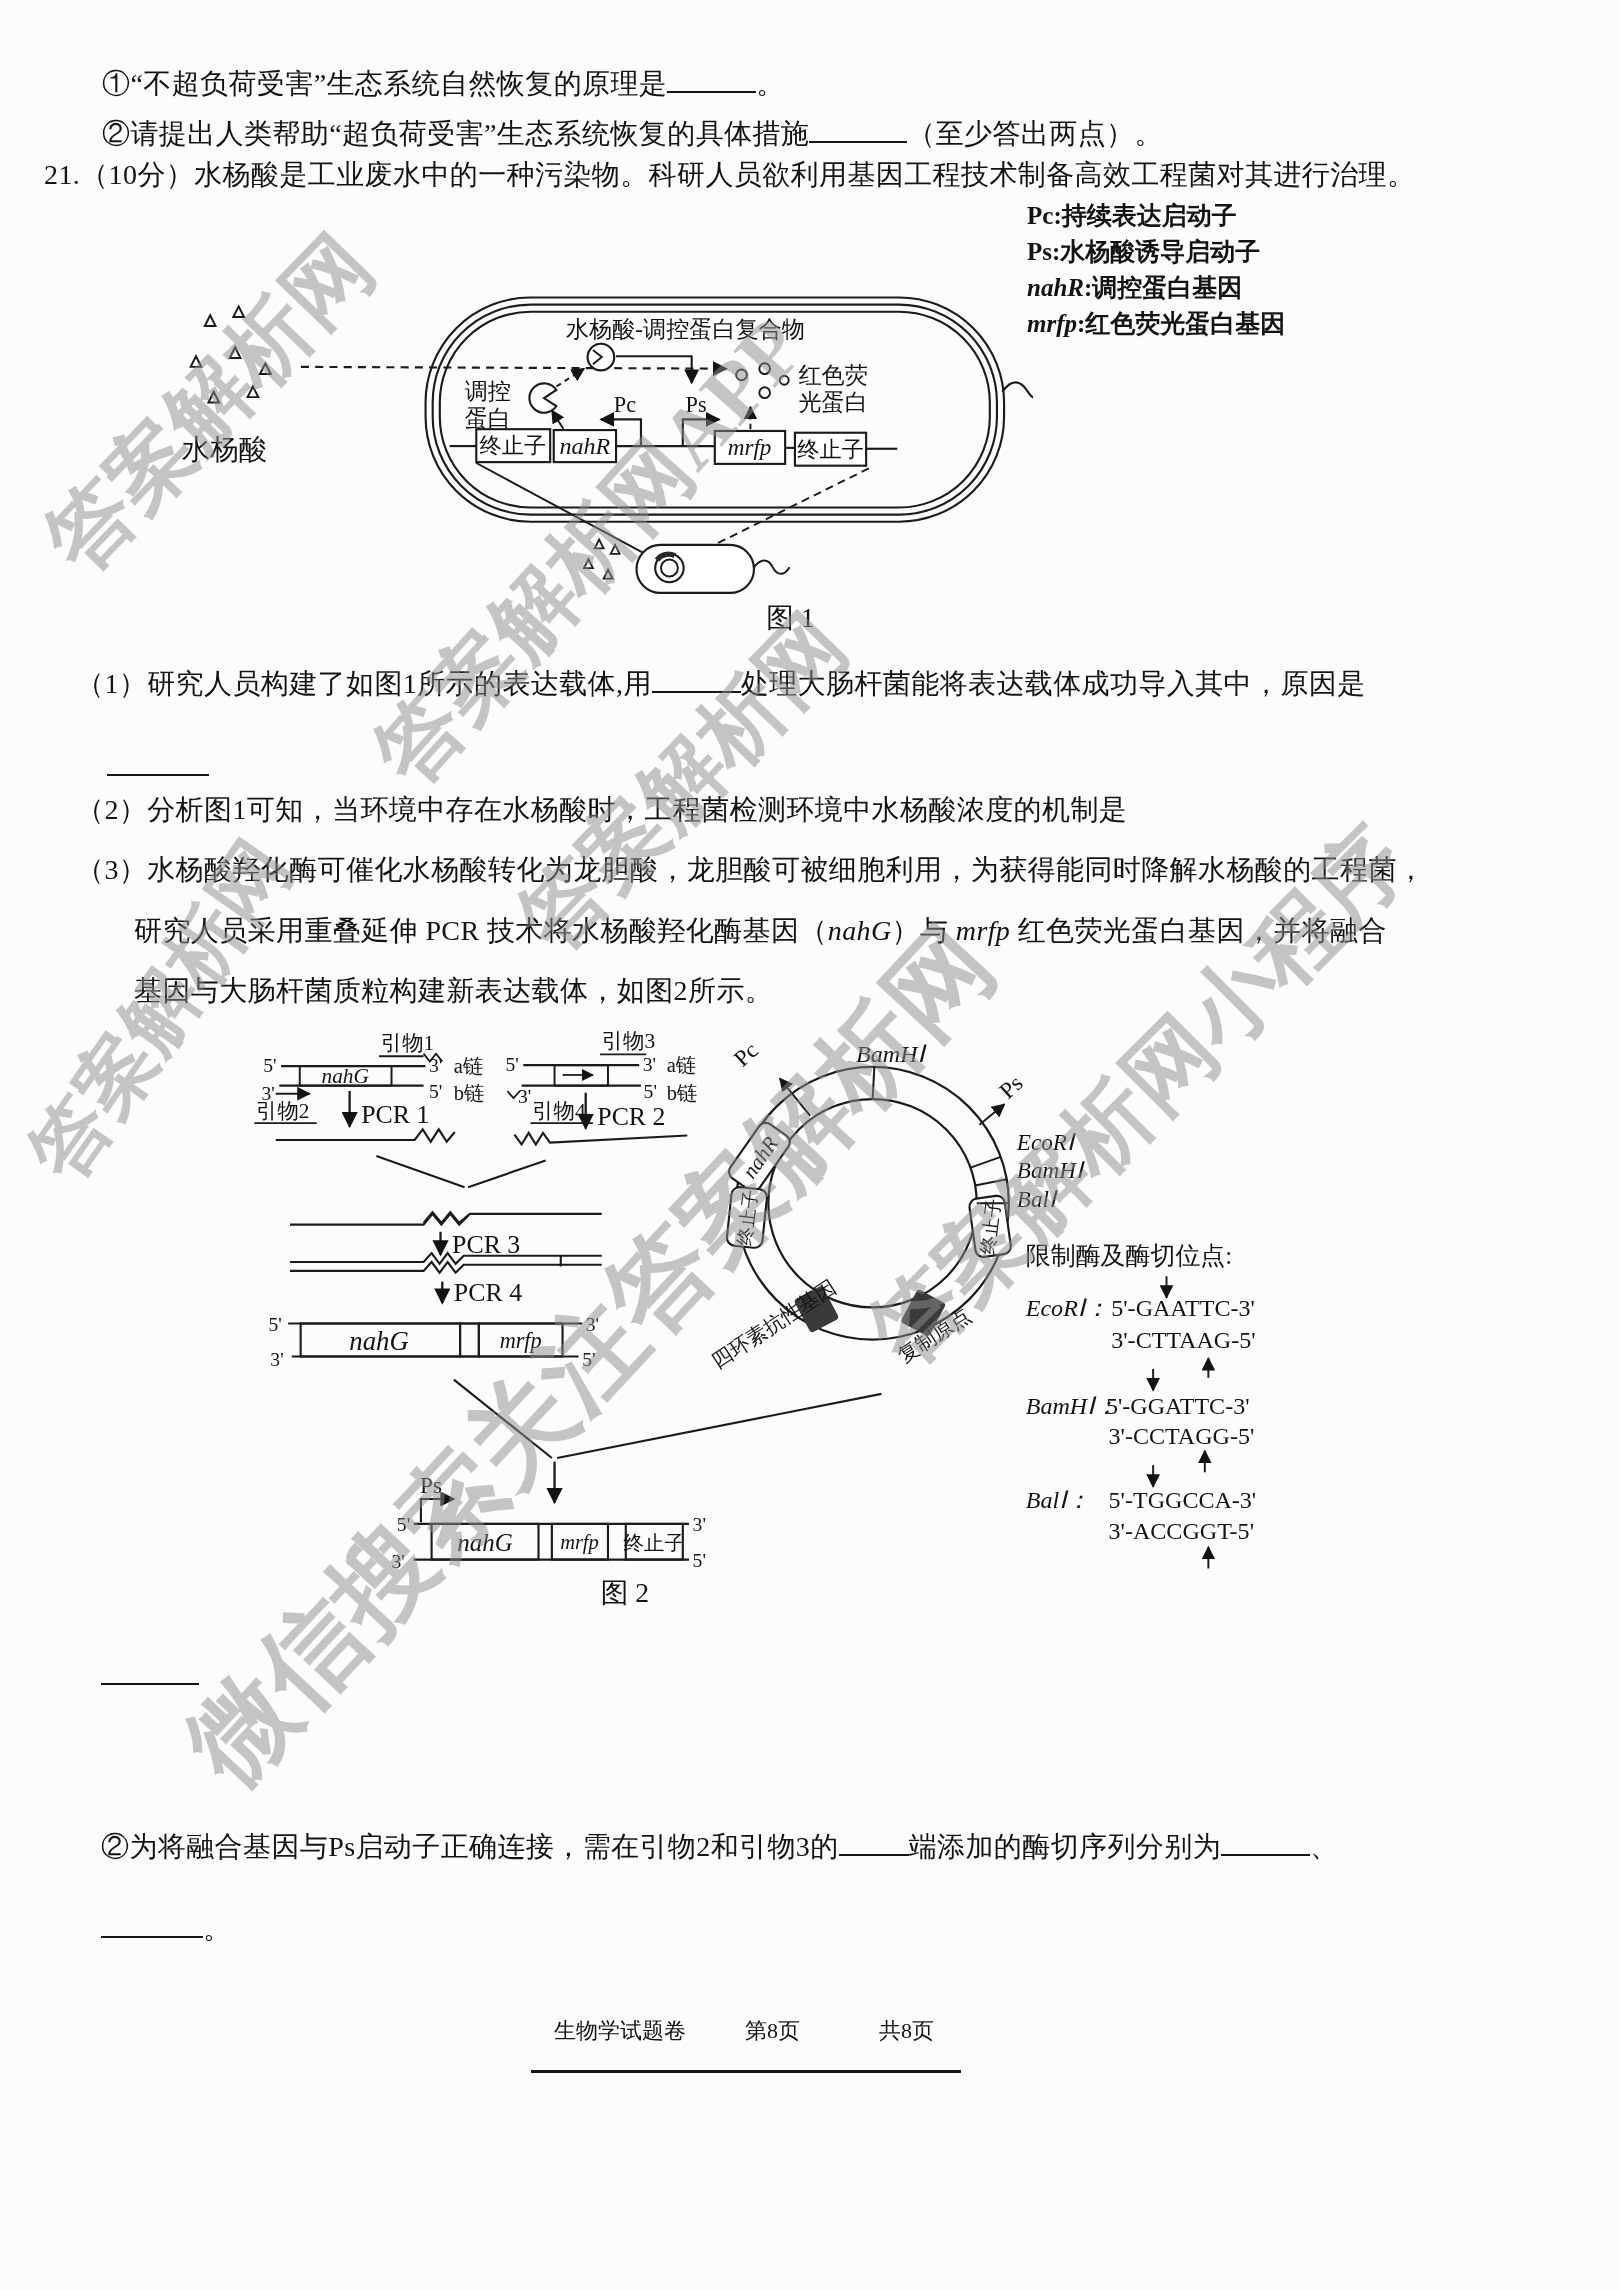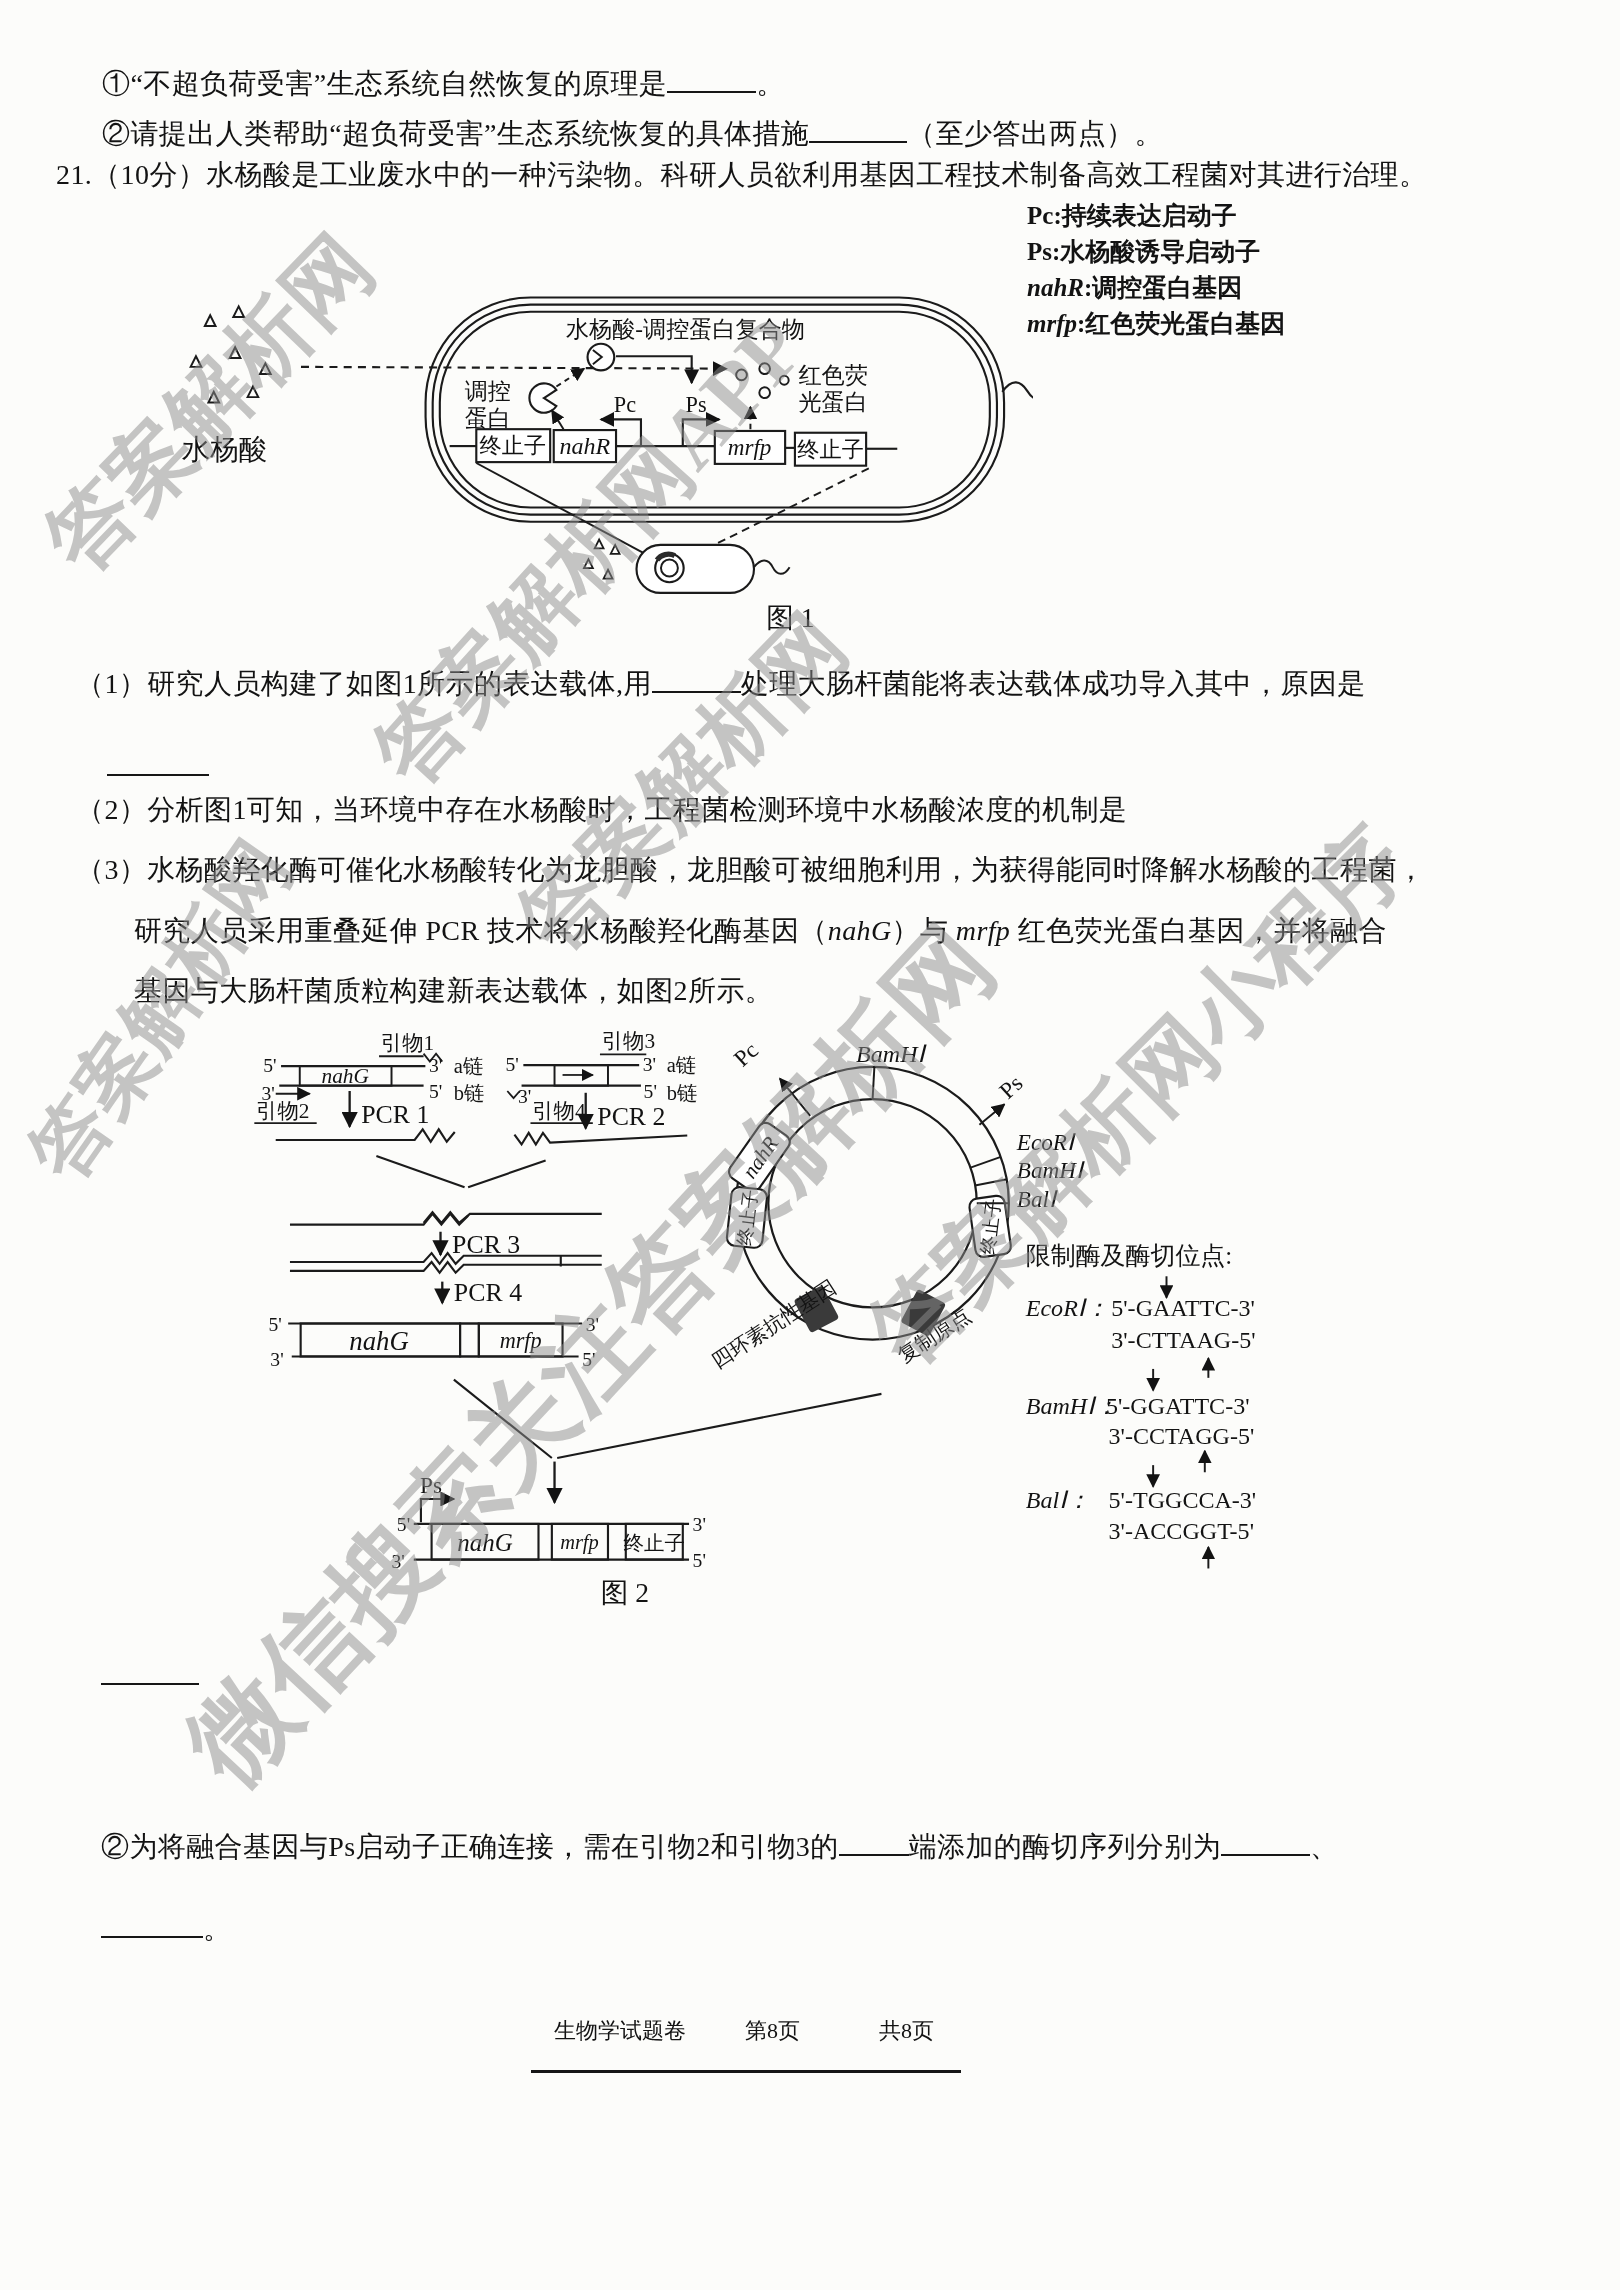--- a/index.html
+++ b/index.html
@@ -26,21 +26,21 @@
 <body>
 
 <div class="abs t34" style="left:102px;top:64px;">
   <span>①“不超负荷受害”生态系统自然恢复的原理是</span><span class="blank w100"></span><span>。</span>
 </div>
 
 <div class="abs t34" style="left:102px;top:114px;">
   <span>②请提出人类帮助“超负荷受害”生态系统恢复的具体措施</span><span class="blank w110"></span><span>（至少答出两点）。</span>
 </div>
 
-<div class="abs t34" style="left:56px;top:156px;font-family:Liberation Serif, serif;">21.（10分）水杨酸是工业废水中的一种污染物。科研人员欲利用基因工程技术制备高效工程菌对其进行治理。</div>
+<div class="abs t34" style="left:44px;top:156px;font-family:Liberation Serif, serif;">21.（10分）水杨酸是工业废水中的一种污染物。科研人员欲利用基因工程技术制备高效工程菌对其进行治理。</div>
 
 <svg class="abs" style="left:151px;top:285px;z-index:10;" width="882" height="356" viewBox="0 0 990 400">
   <defs>
     <marker id="ah" viewBox="0 0 10 10" refX="9" refY="5" markerWidth="7" markerHeight="7" orient="auto-start-reverse">
       <path d="M0,0 L10,5 L0,10 z" fill="#131313"></path>
     </marker>
   </defs>
   <g fill="none" stroke="#1b1b1b" stroke-width="2.4">
     <rect x="308" y="14" width="650" height="252" rx="118"></rect>
     <rect x="316" y="22" width="634" height="236" rx="110"></rect>

